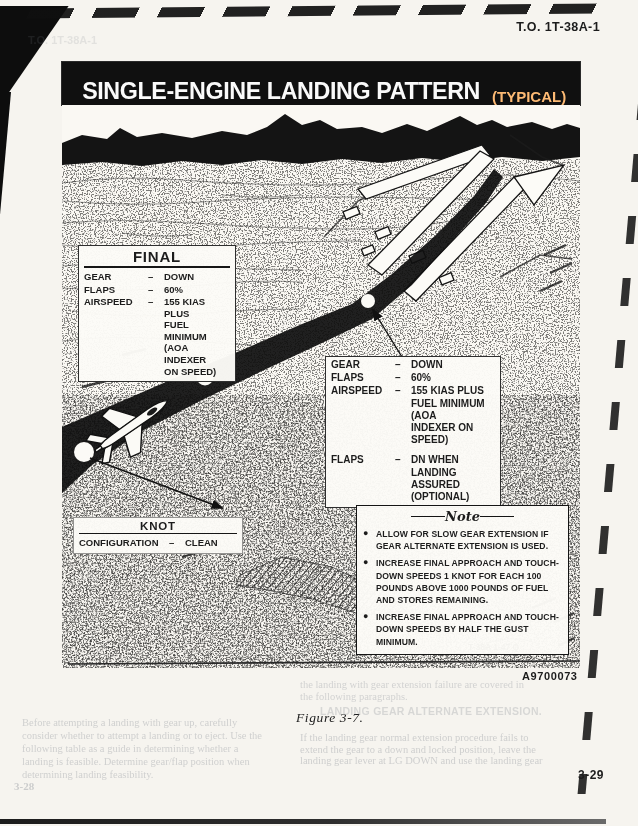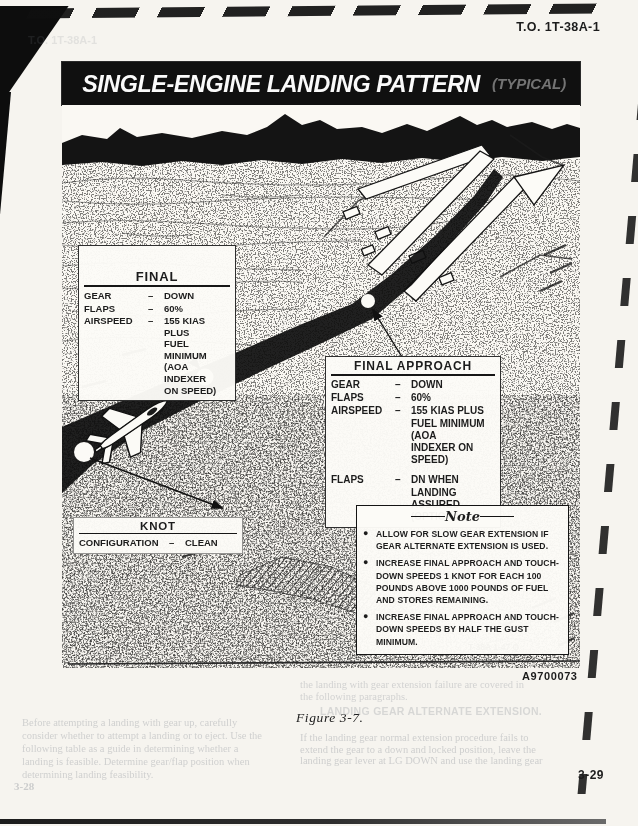--- a/index.html
+++ b/index.html
@@ -24,37 +24,37 @@
     background:linear-gradient(90deg,#1c1c1c,#2e2e2e 55%,#6a6a6a);}
   
   .to-number{position:absolute;left:420px;top:20px;width:180px;text-align:right;
     font-size:12.5px;font-weight:700;letter-spacing:.4px;}
   .page-number{position:absolute;left:578px;top:768px;width:40px;
     font-size:12px;font-weight:600;letter-spacing:.5px;}
   .figure-caption{position:absolute;left:296px;top:710px;
     font-family:"Liberation Serif",serif;font-style:italic;font-size:13.5px;letter-spacing:.6px;}
   
   .figure-title-bar{position:absolute;left:62px;top:62px;width:518px;height:43px;background:#101010;
-    display:flex;align-items:center;justify-content:center;box-shadow:0 0 0 1px #2a2a2a;font-style:italic;}
+    display:flex;align-items:flex-end;justify-content:center;box-shadow:0 0 0 1px #2a2a2a;}
   .figure-title-bar .main{color:#fafafa;font-weight:700;font-size:24px;letter-spacing:-.4px;
     transform:scaleX(.97);white-space:nowrap;}
-  .figure-title-bar .suffix{color:#737373;font-weight:700;font-size:15px;margin-left:6px;white-space:nowrap;}
+  .figure-title-bar .suffix{color:#fdba74;font-weight:700;font-size:15px;margin-left:6px;white-space:nowrap;}
   .illustration{position:absolute;left:62px;top:105px;width:518px;height:563px;}
   .photo-id{position:absolute;left:522px;top:670px;font-size:11px;font-weight:600;letter-spacing:.6px;}
   
   .callout{position:absolute;background:rgba(252,251,247,.97);border:1px solid #2e2e2e;
     padding:2px 5px 4px 5px;box-sizing:border-box;}
   .callout .title{text-align:center;font-weight:700;letter-spacing:.8px;
     border-bottom:2px solid #161616;padding-bottom:1px;margin-bottom:3px;}
   .rows{display:grid;row-gap:1px;}
   .row{display:grid;grid-template-columns:var(--labw) 14px 1fr;column-gap:2px;
     font-weight:700;line-height:1.22;}
   .row .val{white-space:pre-line;}
   .box-final{left:78px;top:245px;width:158px;font-size:9.5px;--labw:62px;}
-  .box-final .title{font-size:13px;margin-top:21px;}
+  .box-final .title{font-size:15px;}
   .box-fa{left:325px;top:356px;width:176px;font-size:10px;--labw:62px;}
   .box-fa .title{font-size:12px;}
   .box-entry{left:73px;top:517px;width:170px;font-size:9.5px;--labw:88px;
     border-color:rgba(46,46,46,.5);}
   .box-entry .title{font-size:11.5px;border-bottom-width:1.5px;}
   .row.spacer{margin-top:7px;}
   
   .note-box{position:absolute;left:356px;top:505px;width:213px;background:rgba(252,251,247,.97);
     border:1.6px solid #141414;padding:2px 6px 6px 6px;box-sizing:border-box;}
   .note-title{display:flex;align-items:center;justify-content:center;margin:1px 0 4px 0;}
@@ -238,21 +238,20 @@
       <span>–</span>
       <span class="val">155 KIAS PLUS
 FUEL MINIMUM
 (AOA INDEXER
 ON SPEED)</span>
     </div>
   </div>
 </div>
 
 <div class="callout box-fa">
-  <div class="title">FINAL APPROACH</div>
   <div class="rows">
     <div class="row">
       <span>GEAR</span>
       <span>–</span>
       <span class="val">DOWN</span>
     </div>
     <div class="row">
       <span>FLAPS</span>
       <span>–</span>
       <span class="val">60%</span>

